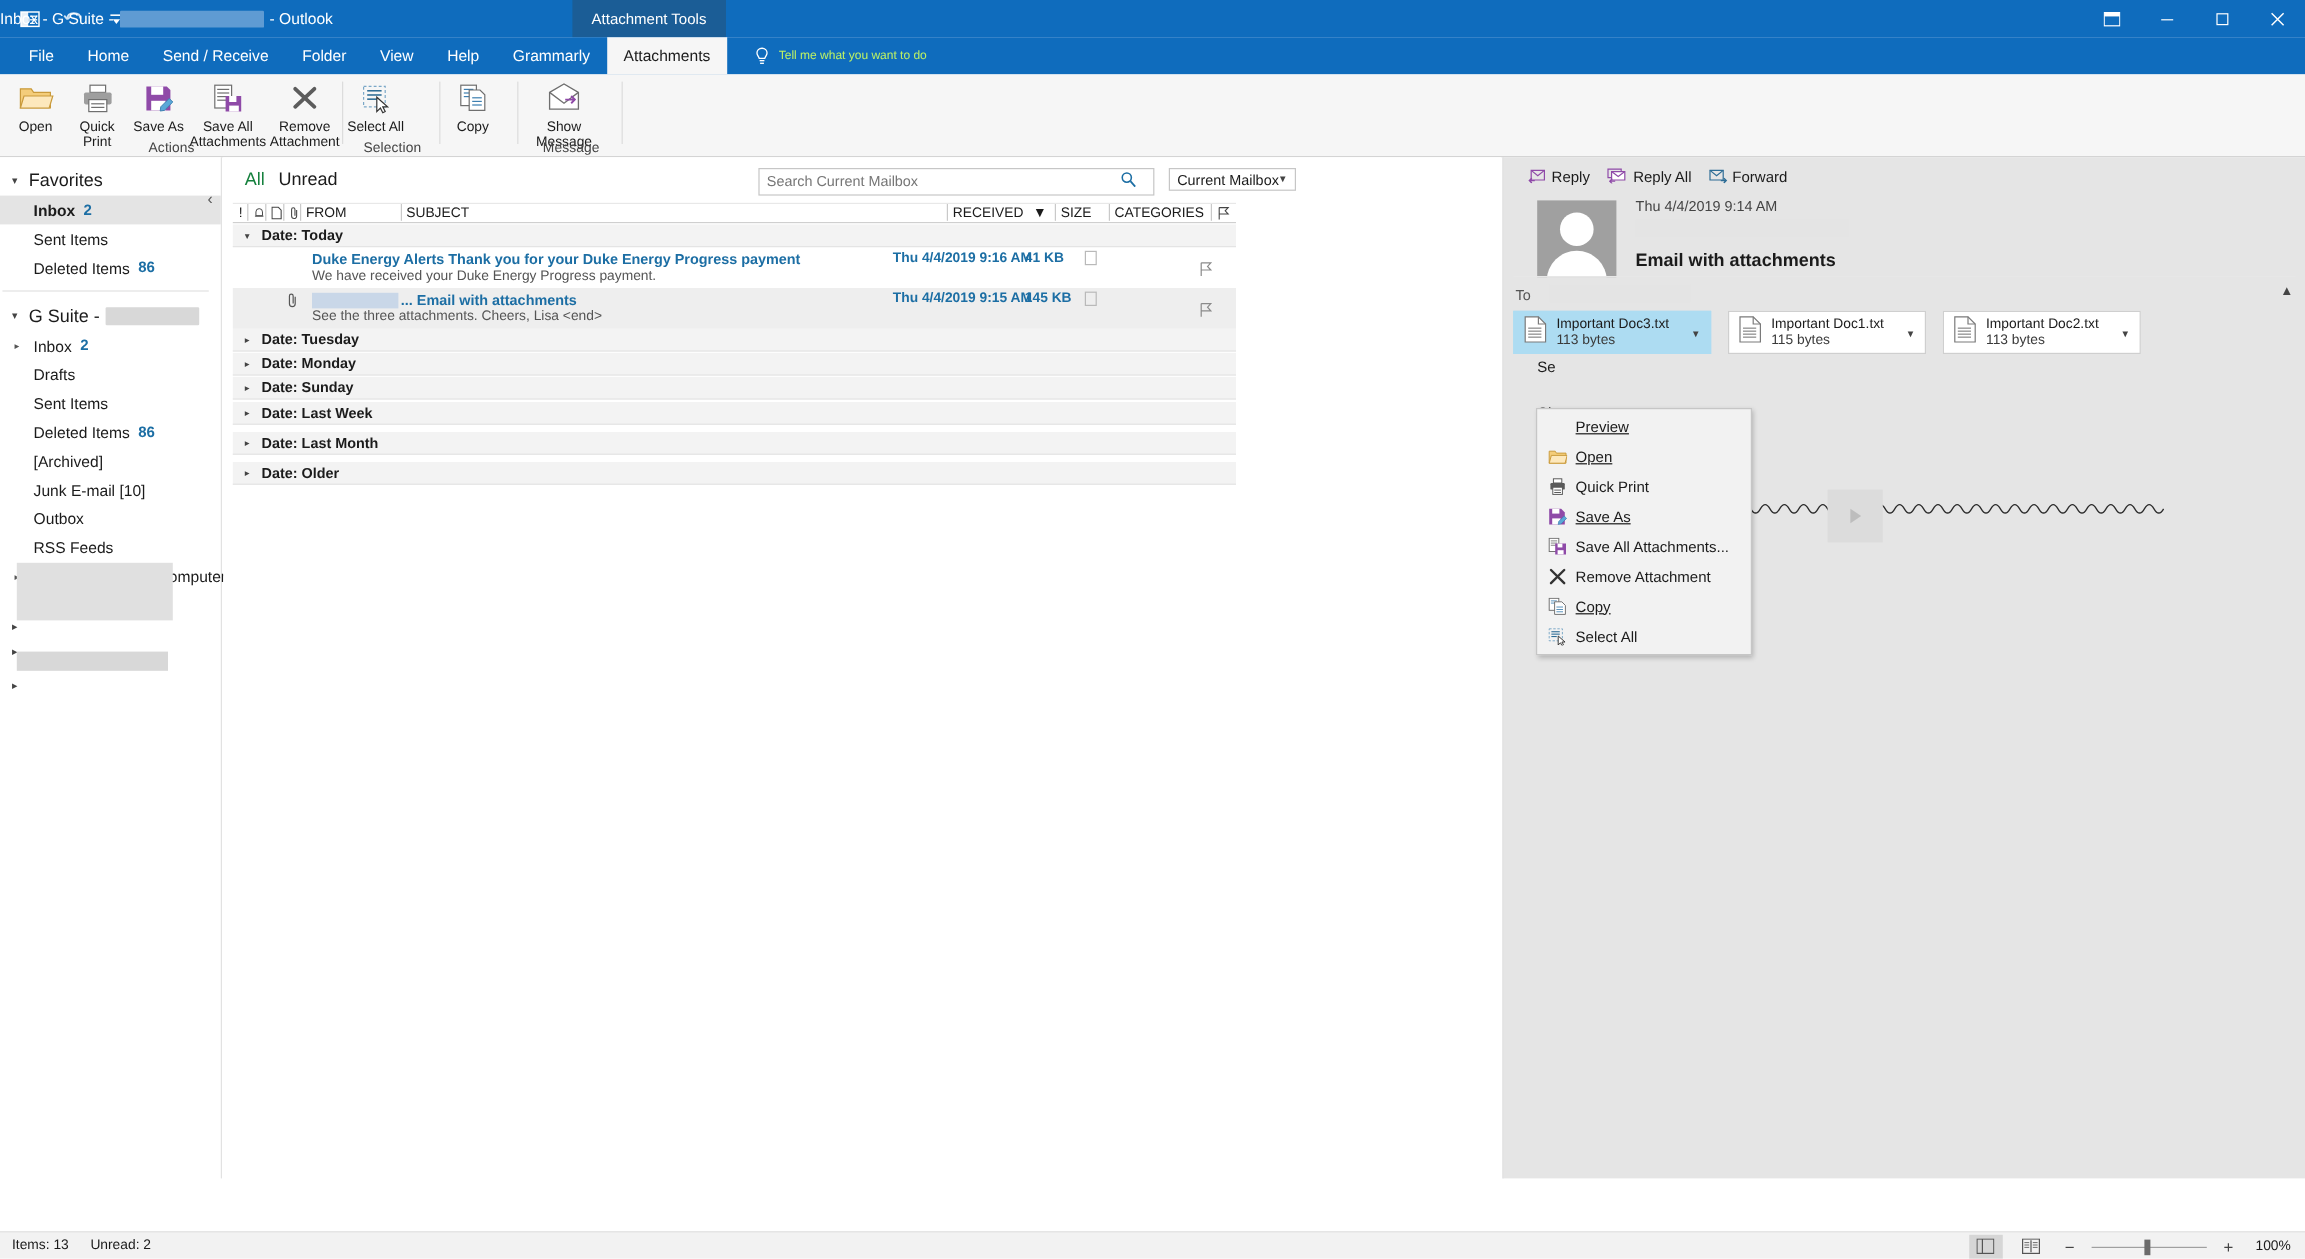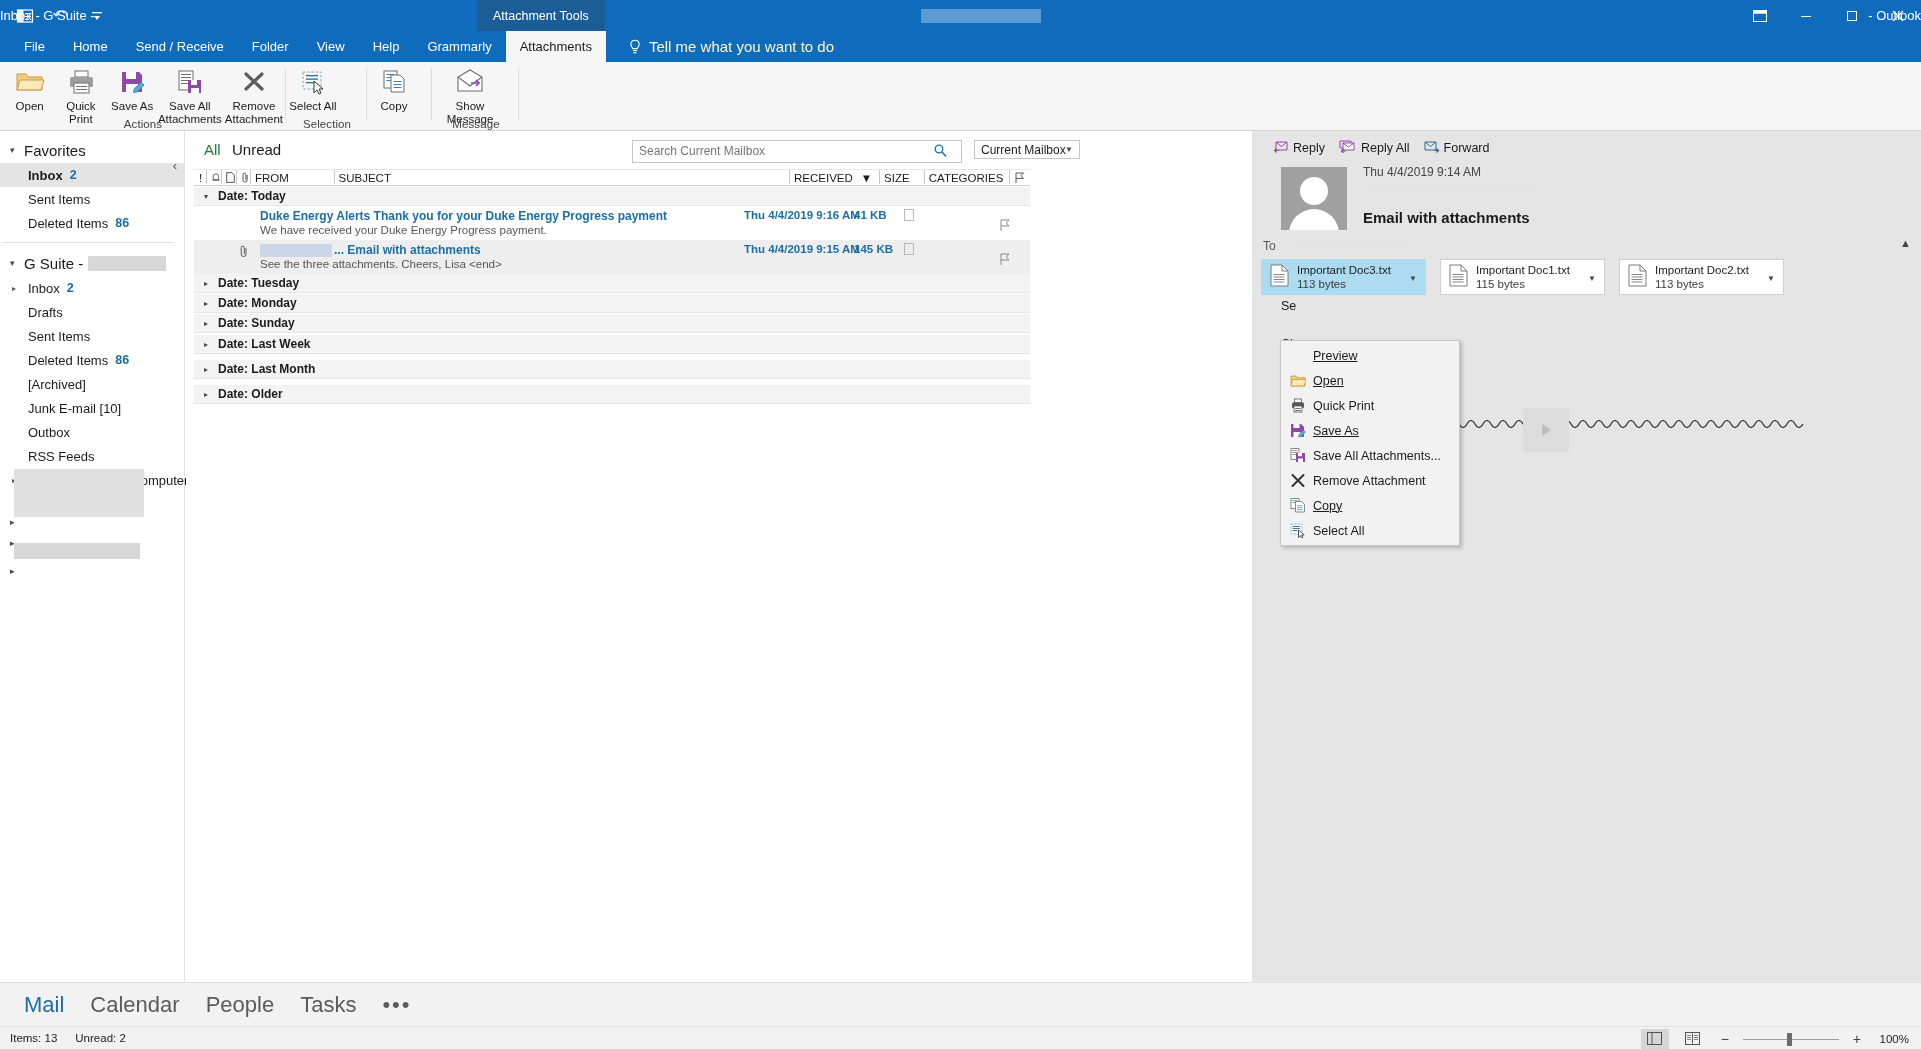--- a/index.html
+++ b/index.html
@@ -21,38 +21,38 @@
   .qat-btn { width:22px; height:22px; display:flex; align-items:center; justify-content:center;
              color:#ffffff; }
   .qat-btn svg { display:block; }
   .ctx-tab-wrap { position:absolute; left:477px; top:0; height:31px; }
   .ctx-tab {
     height:31px; padding:0 16px; background:#1b5d96; color:#fff; font-size:12.5px;
     display:flex; align-items:center; justify-content:center;
   }
   .title-center {
     position:absolute; left:0; top:0; width:1921px; height:31px;
-    display:flex; align-items:center; justify-content:space-between;
+    display:flex; align-items:center; justify-content:flex-start;
     color:#ffffff; font-size:13px; pointer-events:none;
   }
   .title-center .redact { display:inline-block; width:120px; height:14px;
     background:#5f9bd3; margin:0 5px; vertical-align:middle; border-radius:1px; }
   .win-btns { position:absolute; right:0; top:0; height:31px; display:flex; }
   .win-btn { width:46px; height:31px; display:flex; align-items:center; justify-content:center;
              color:#ffffff; }
 
   
   .ribbon-tabs {
     position:absolute; left:0; top:31px; width:1921px; height:31px;
     background:#0f6cbd; display:flex; align-items:stretch; font-size:13px;
   }
   .rtab { padding:0 14px; display:flex; align-items:center; color:#ffffff; white-space:nowrap; }
   .rtab.first { padding-left:24px; }
   .rtab.active { background:#f6f6f6; color:#1b1b1b; }
-  .tellme { display:flex; align-items:center; gap:7px; color:#fef9c3; padding-left:22px; font-size:15px;}
+  .tellme { display:flex; align-items:center; gap:7px; color:#bef264; padding-left:22px; font-size:10px;}
   .bulb { width:14px; height:16px; display:block; }
 
   
   .ribbon {
     position:absolute; left:0; top:62px; width:1921px; height:69px;
     background:#f6f6f6; border-bottom:1px solid #d4d4d4;
   }
   .rgroup { position:absolute; top:0; height:69px; display:flex; align-items:flex-start; }
   .rgroup .sep { position:absolute; right:0; top:6px; width:1px; height:52px; background:#dcdcdc; }
   .rgroup-label {
@@ -796,27 +796,20 @@
             <rect x="2.8" y="3" width="7" height=".9" fill="#2e6d96"></rect>
             <rect x="2.8" y="5" width="7" height=".9" fill="#2e6d96"></rect>
             <rect x="2.8" y="7" width="4.5" height=".9" fill="#2e6d96"></rect>
             <path d="M8.5 7 L8.5 14.5 L10.4 12.6 L11.6 15 L12.9 14.3 L11.6 12 L14.2 12 Z" fill="#fff" stroke="#333" stroke-width=".8"></path>
           </svg>
       </span>
       <span class="txt">Select All</span>
     </div>
   </div>
 
-  <div class="modulebar">
-    <div class="modbtn active">Mail</div>
-    <div class="modbtn">Calendar</div>
-    <div class="modbtn">People</div>
-    <div class="modbtn">Tasks</div>
-    <div class="modbtn dots">•••</div>
-  </div>
 
   <div class="statusbar">
     <span>Items: 13</span>
     <span>Unread: 2</span>
     <div class="status-right">
       <div class="viewbtn on">
         <svg width="15" height="13" viewBox="0 0 15 13">
             <rect x="0.5" y="0.5" width="14" height="12" fill="none" stroke="#555" stroke-width="1"></rect>
             <rect x="4.5" y="0.5" width="1" height="12" fill="#555"></rect>
           </svg>

